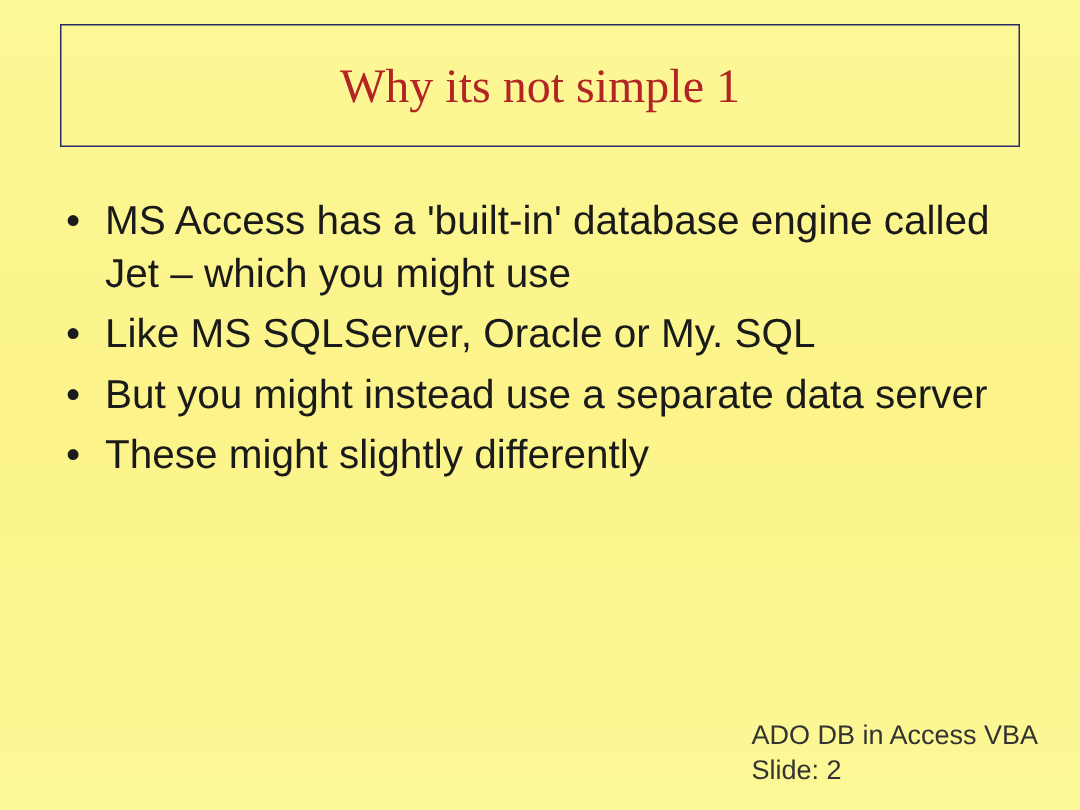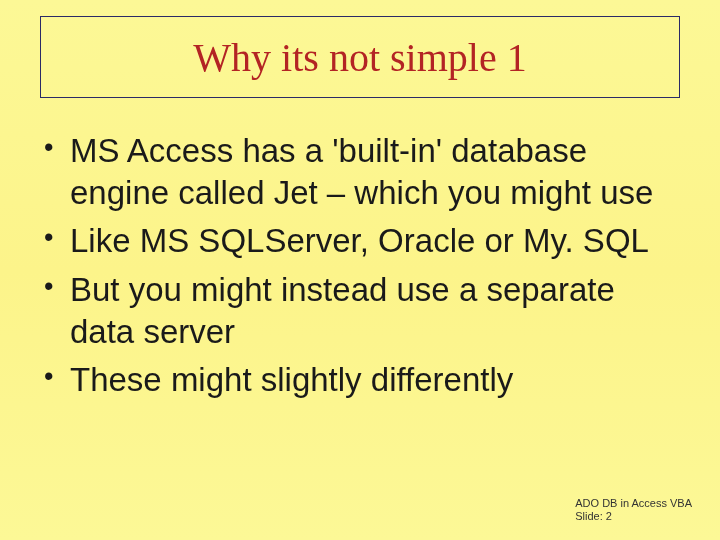--- a/index.html
+++ b/index.html
@@ -23,57 +23,57 @@
     left: 40px;
     right: 40px;
     height: 80px;
     border: 1px solid #2a2a66;
     display: flex;
     align-items: center;
     justify-content: center;
   }
   .title {
     font-family: Georgia, "Times New Roman", serif;
-    font-size: 40px;
+    font-size: 32px;
     color: #b32424;
     text-align: center;
   }
   .body {
     position: absolute;
     top: 130px;
     left: 36px;
     right: 36px;
   }
   ul.bullets {
     list-style: none;
     margin: 0;
     padding: 0;
   }
   ul.bullets li {
     position: relative;
     padding-left: 34px;
-    font-size: 33px;
+    font-size: 27px;
     line-height: 1.28;
     color: #1a1a1a;
     margin-bottom: 6px;
   }
   ul.bullets li::before {
     content: "•";
     position: absolute;
     left: 8px;
     top: 0;
     font-size: 27px;
     color: #1a1a1a;
   }
   .footer {
     position: absolute;
     bottom: 16px;
     right: 28px;
     text-align: left;
-    font-size: 11px;
+    font-size: 18px;
     line-height: 1.25;
     color: #333;
   }
 </style>
 </head>
 <body>
 
 <div class="slide">
 
   <div class="title-box">

